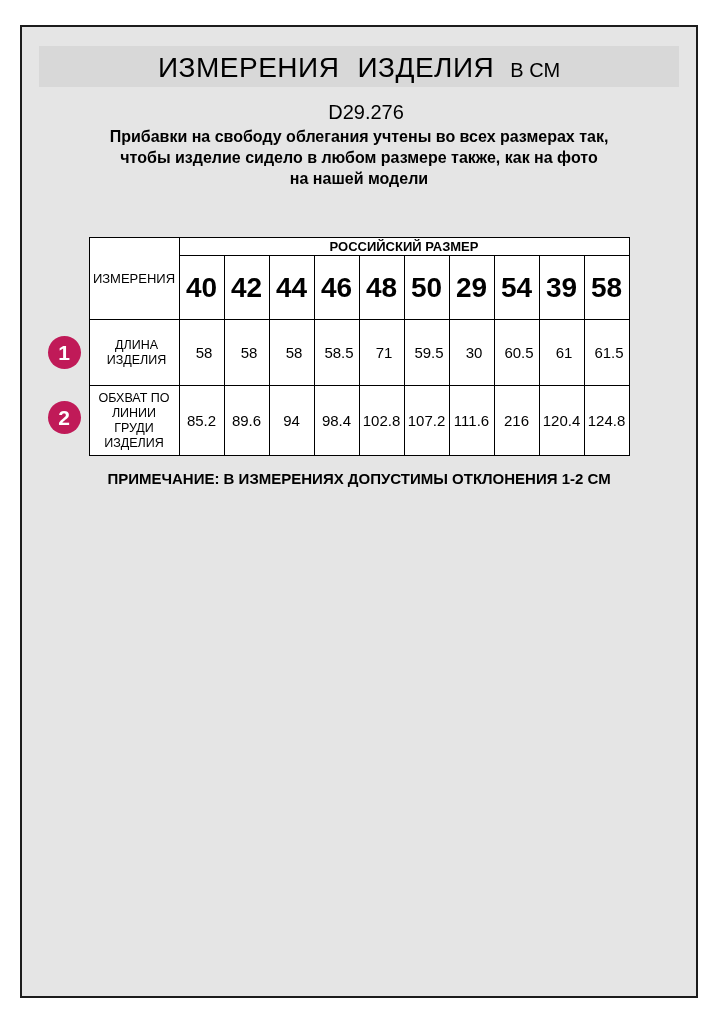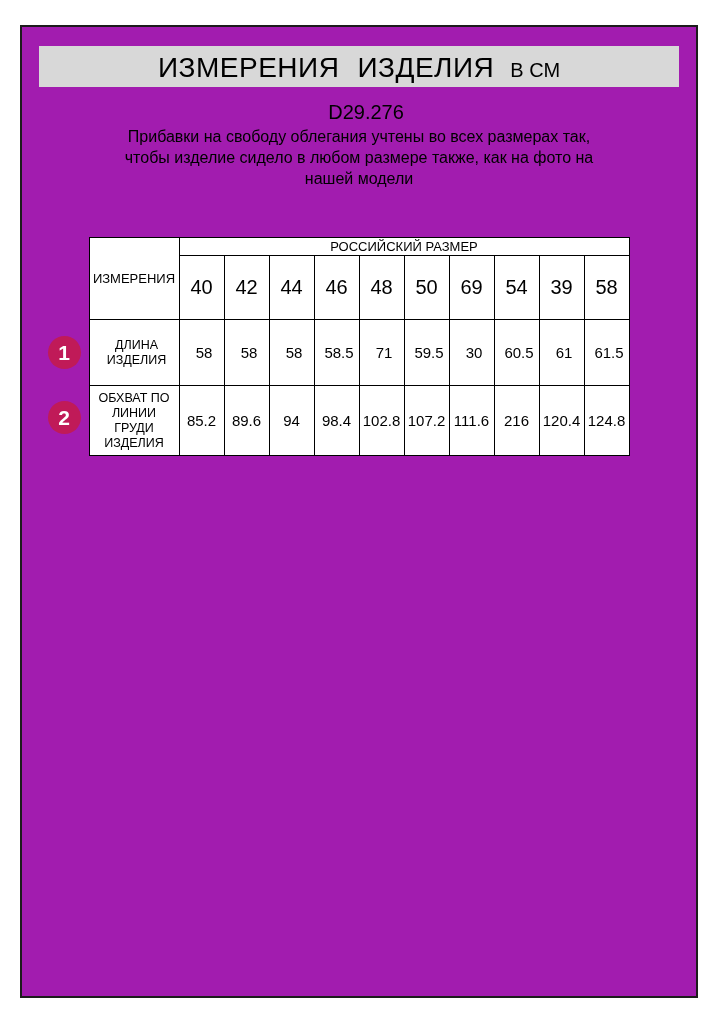--- a/index.html
+++ b/index.html
@@ -9,21 +9,21 @@
     font-family: "Liberation Sans", "DejaVu Sans", sans-serif;
     color: #000;
     position: relative;
     overflow: hidden;
   }
   .page-frame {
     position: absolute;
     left: 20px; top: 25px;
     width: 678px; height: 973px;
     border: 2px solid #1c1c1c;
-    background: #a21caf;
+    background: #e5e5e5;
   }
   
   .title-banner {
     margin: 19px auto 0;
     width: 640px; height: 41px;
     background: var(--banner-bg, #d8d8d8);
     display: flex;
     align-items: baseline;
     justify-content: center;
     padding-top: 6px;
@@ -38,20 +38,21 @@
     font-size: 20px;
     line-height: 24px;
     margin-left: 14px;
   }
   .description {
     margin: 2px auto 0;
     max-width: 500px;
     text-align: center;
     font-size: 16px;
     line-height: 21px;
+    font-weight: bold;
   }
   
   .table-wrap {
     position: relative;
     width: 541px;
     margin: 48px auto 0;
   }
   table.size-table {
     border-collapse: collapse;
     width: 100%;
@@ -59,22 +60,22 @@
   }
   .size-table th, .size-table td {
     border: 1px solid #000;
     text-align: center;
     vertical-align: middle;
     background: #fff;
     padding: 1px 2px;
   }
   .size-table col.label-col { width: 90px; }
   .th-measurements { font-size: 13px; font-weight: 400; }
-  .th-size-group   { font-size: 13px; font-weight: 400; height: 18px; }
-  .th-size         { font-size: 20px; font-weight: 400; height: 64px; }
+  .th-size-group   { font-size: 13px; font-weight: 700; height: 18px; }
+  .th-size         { font-size: 28px; font-weight: 700; height: 64px; }
   .row-product-length td { height: 66px; padding-left: 7px; }
   .row-chest-girth  td { height: 70px; }
   .row-label { font-size: 12.5px; line-height: 15px; padding: 2px 6px; }
   .cell-value { font-size: 15px; }
   
   .marker {
     position: absolute;
     left: -41px;
     width: 33px; height: 33px;
     border-radius: 50%;
@@ -139,21 +140,21 @@
           <th class="th-measurements" rowspan="2">ИЗМЕРЕНИЯ</th>
           <th class="th-size-group" colspan="10">РОССИЙСКИЙ РАЗМЕР</th>
         </tr>
         <tr>
           <th class="th-size">40</th>
           <th class="th-size">42</th>
           <th class="th-size">44</th>
           <th class="th-size">46</th>
           <th class="th-size">48</th>
           <th class="th-size">50</th>
-          <th class="th-size">69</th>
+          <th class="th-size">29</th>
           <th class="th-size">54</th>
           <th class="th-size">39</th>
           <th class="th-size">58</th>
         </tr>
       </thead>
       <tbody>
         <tr class="row-product-length">
           <td class="row-label">ДЛИНА ИЗДЕЛИЯ</td>
           <td class="cell-value">58</td>
           <td class="cell-value">58</td>
@@ -176,14 +177,15 @@
           <td class="cell-value">107.2</td>
           <td class="cell-value">111.6</td>
           <td class="cell-value">216</td>
           <td class="cell-value">120.4</td>
           <td class="cell-value">124.8</td>
         </tr>
       </tbody>
     </table>
   </div>
 
+  <div class="note">ПРИМЕЧАНИЕ: В ИЗМЕРЕНИЯХ ДОПУСТИМЫ ОТКЛОНЕНИЯ 1-2 СМ</div>
 
 </div>
 
 </body></html>

